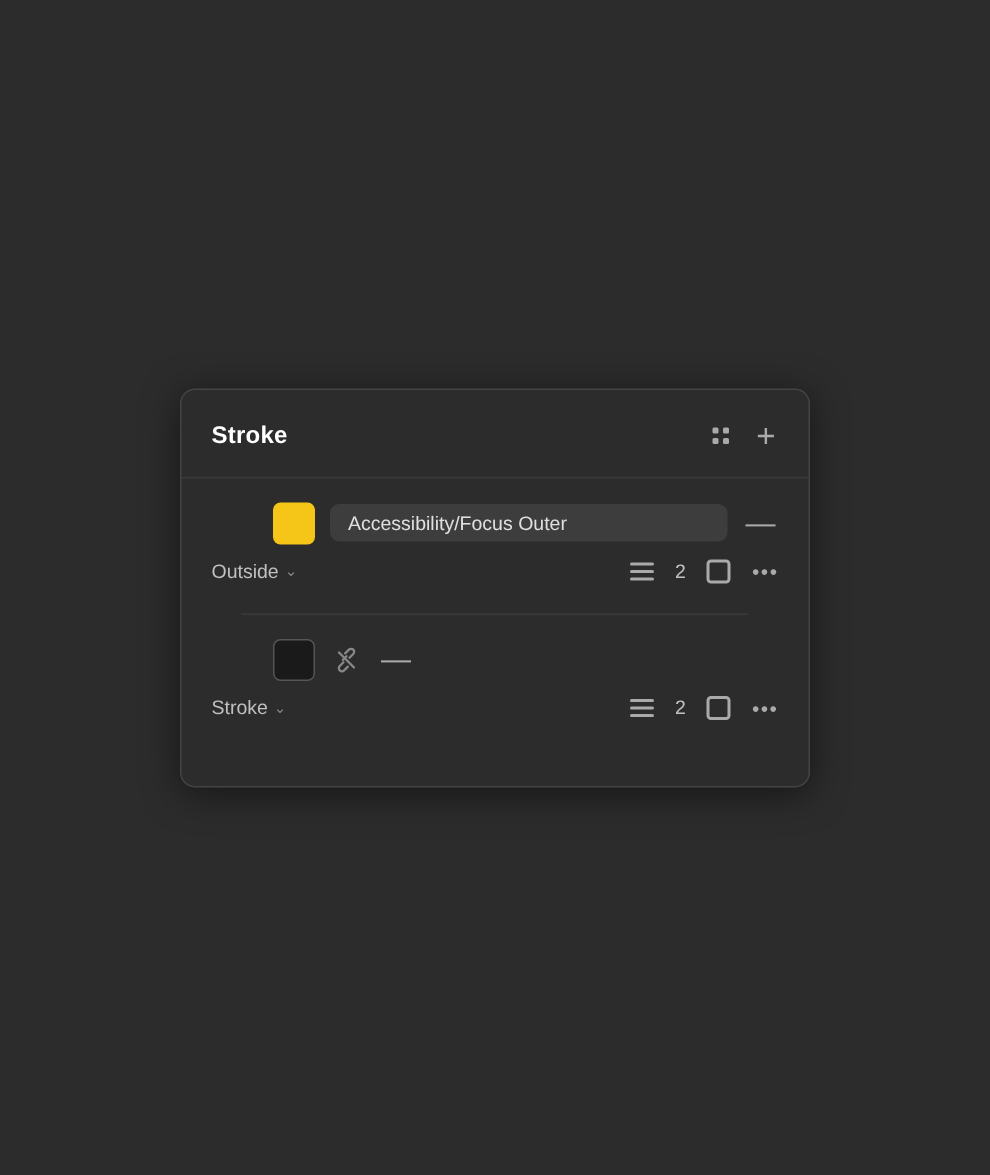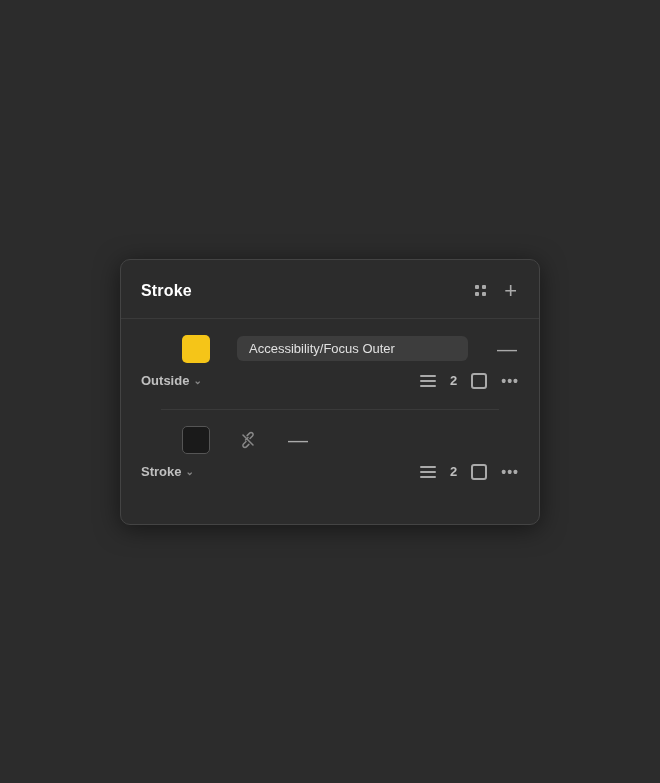--- a/index.html
+++ b/index.html
@@ -81,21 +81,21 @@
       line-height: 1;
     }
 
     .stroke-section {
       padding: 16px 20px 0 20px;
     }
 
     .stroke-item {
       display: flex;
       align-items: center;
-      gap: 27px;
+      gap: 10px;
       margin-bottom: 10px;
       padding-left: 41px;
     }
 
     .color-swatch {
       width: 28px;
       height: 28px;
       border-radius: 5px;
       flex-shrink: 0;
       cursor: pointer;
@@ -130,21 +130,20 @@
       line-height: 1;
       flex-shrink: 0;
     }
 
     .stroke-options {
       display: flex;
       align-items: center;
       gap: 0;
       margin-bottom: 20px;
       padding-left: 0;
-      font-weight: bold;
     }
 
     .position-dropdown {
       display: flex;
       align-items: center;
       gap: 4px;
       color: #c0c0c0;
       font-size: 13px;
       cursor: pointer;
       margin-right: auto;

